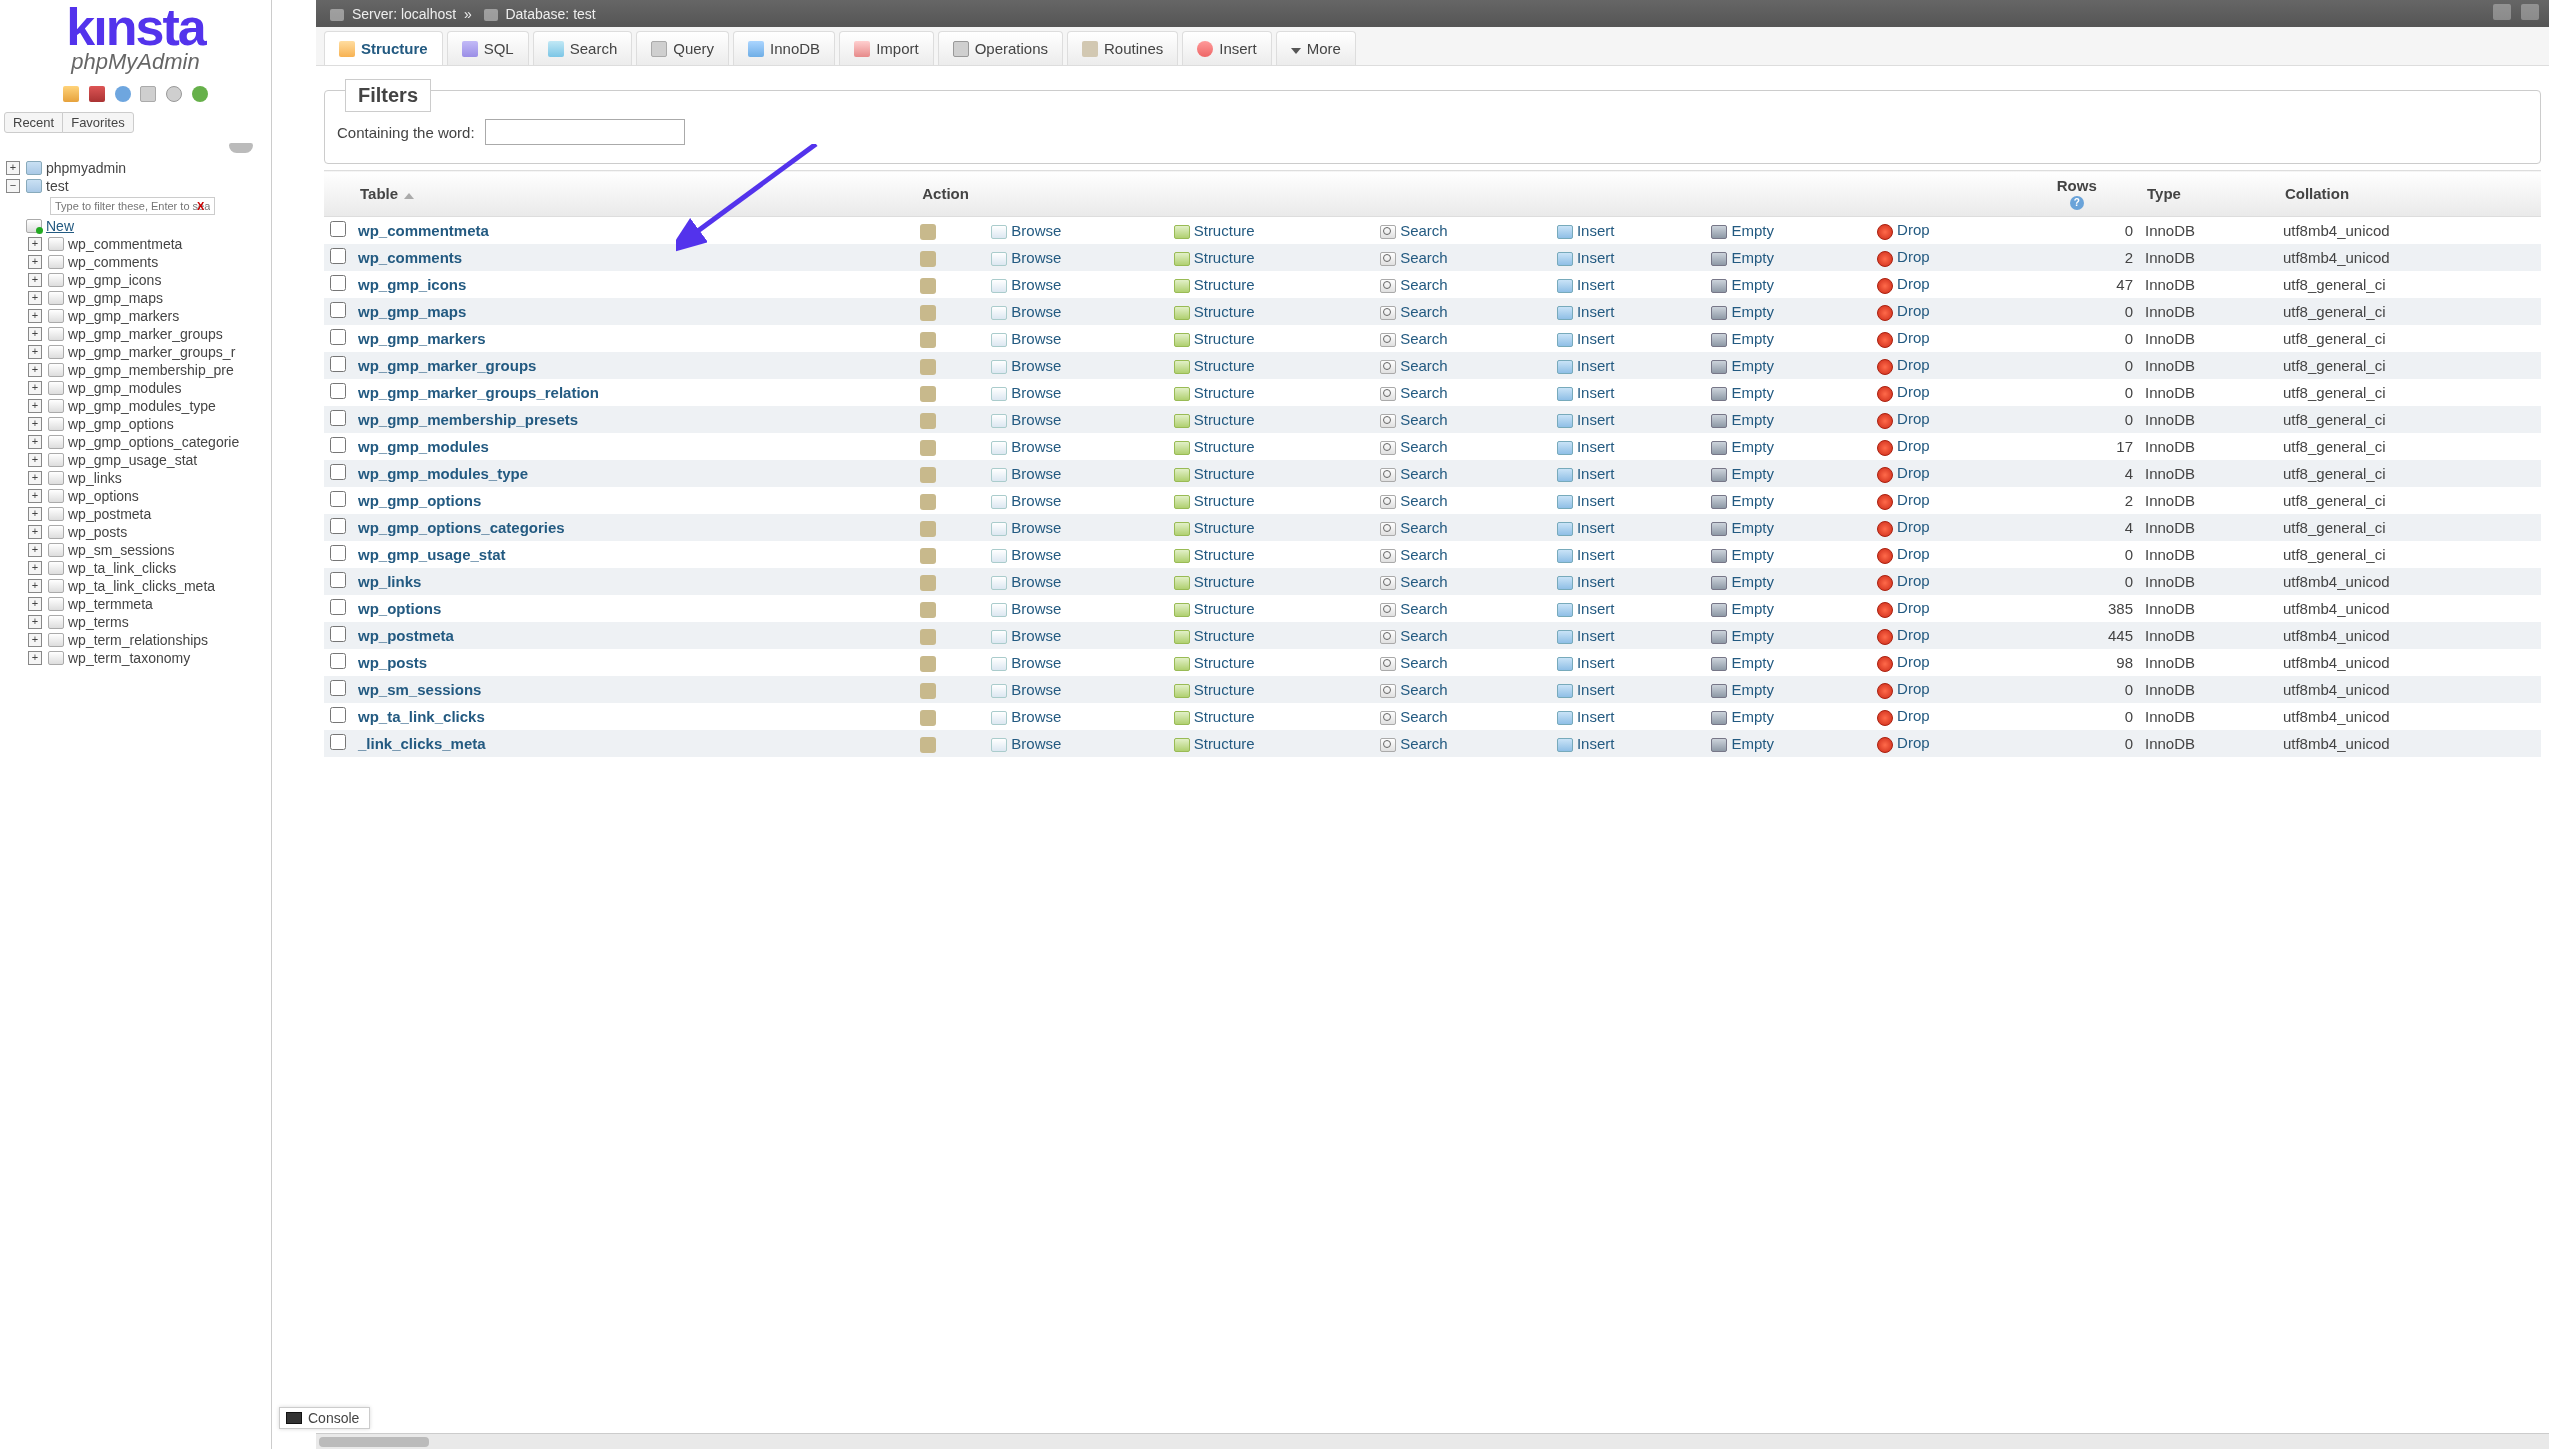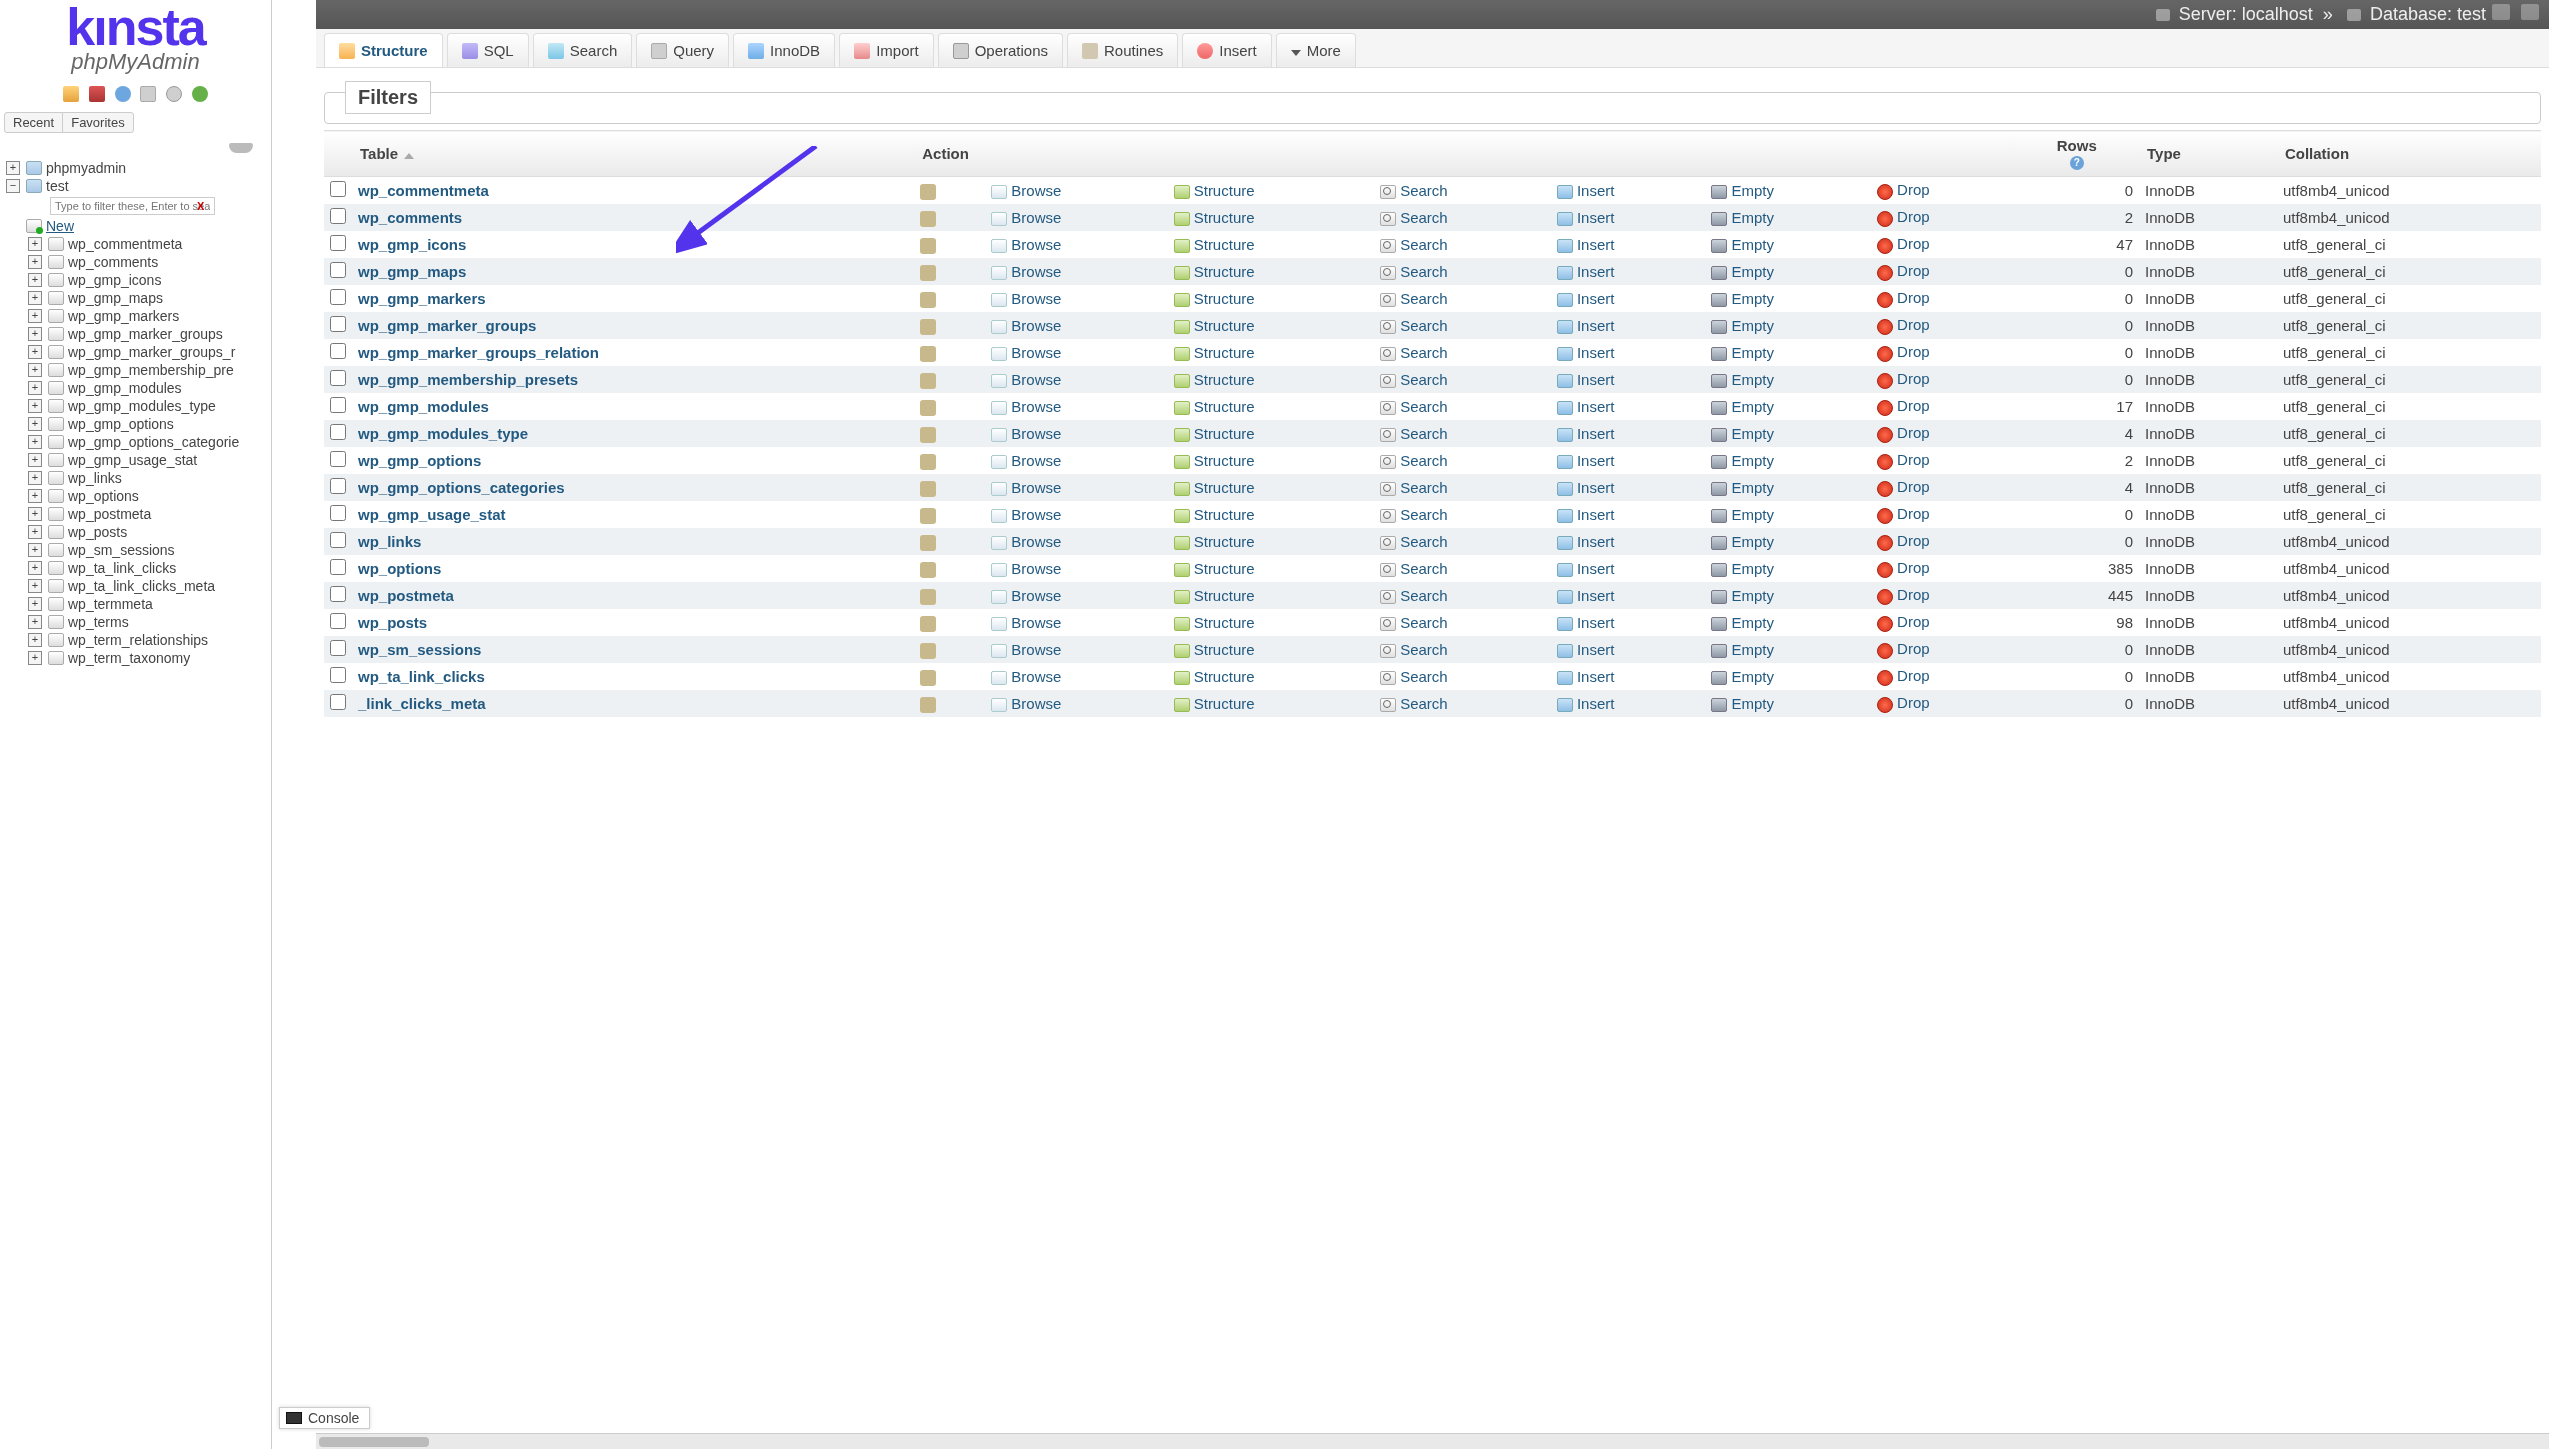--- a/index.html
+++ b/index.html
@@ -47,21 +47,21 @@
 .tree .filter-box { margin:2px 4px 2px 50px; }
 .tree .filter-box input { width:165px; font-size:11px; padding:2px 4px; border:1px solid #ccc;}
 .tree .filter-box .clr { color:#c00; font-weight:bold; font-size:11px; cursor:pointer; margin-left:-18px; }
 
 .indent1 { padding-left: 22px; }
 .indent3 { padding-left: 28px; }
 .tree-label { cursor:pointer; }
 .tree-label.new { color:#235a81; text-decoration: underline; }
 
 
-.breadcrumb { background: linear-gradient(#666,#555); color:#eee; padding: 4px 10px; font-size:18px; display:flex; align-items:center; justify-content:flex-end;}
+.breadcrumb { background: linear-gradient(#666,#555); color:#eee; padding: 4px 10px; font-size:14px; display:flex; align-items:center; justify-content:space-between;}
 .breadcrumb a { color:#eee; text-decoration:none; }
 .breadcrumb .bc-ic{ display:inline-block; width:14px; height:12px; background:rgba(255,255,255,0.4); border-radius:2px; margin:0 4px; vertical-align:middle;}
 .bc-right span { display:inline-block; width:18px; height:16px; background:rgba(255,255,255,0.3); margin-left:6px; border-radius:2px; cursor:pointer;}
 
 
 .tabs { background:#f5f5f5; border-bottom:1px solid #ddd; padding:0 6px; display:flex;}
 .tab { padding: 8px 14px; margin:4px 2px 0; border:1px solid #ddd; border-bottom:none; background:linear-gradient(#fff,#ececec); border-radius:4px 4px 0 0; cursor:pointer; display:flex; align-items:center; gap:6px; font-size:15px;}
 .tab.active { background:#fff; color:#235a81; font-weight:bold;}
 .tab-ic { width:16px; height:16px; display:inline-block; border-radius:2px; }
 .tc-struct { background:linear-gradient(#ffdda0,#f7b252);} 
@@ -351,20 +351,24 @@
         <defs>
             <marker id="ah" markerWidth="10" markerHeight="10" refX="2" refY="3" orient="auto">
               <path d="M0,0 L0,6 L8,3 z" fill="#5333EC"></path>
             </marker>
           </defs>
         <line x1="140" y1="0" x2="15" y2="92" stroke="#5333EC" stroke-width="5" marker-end="url(#ah)"></line>
       </svg>
 
       <div class="filters-box">
         <div class="filters-legend">Filters</div>
+        <div class="filters-row">
+          <span>Containing the word:</span>
+          <input type="text" style="">
+        </div>
       </div>
 
       <table class="datatable">
         <thead>
           <tr>
             <th style="width:26px"></th>
             <th class="sort"><span>Table</span><span class="sort-arrow"></span></th>
             <th colspan="7">Action</th>
             <th class="sort" style="text-align:center"><span>Rows</span><span class="rows-help">?</span></th>
             <th class="sort">Type</th>

